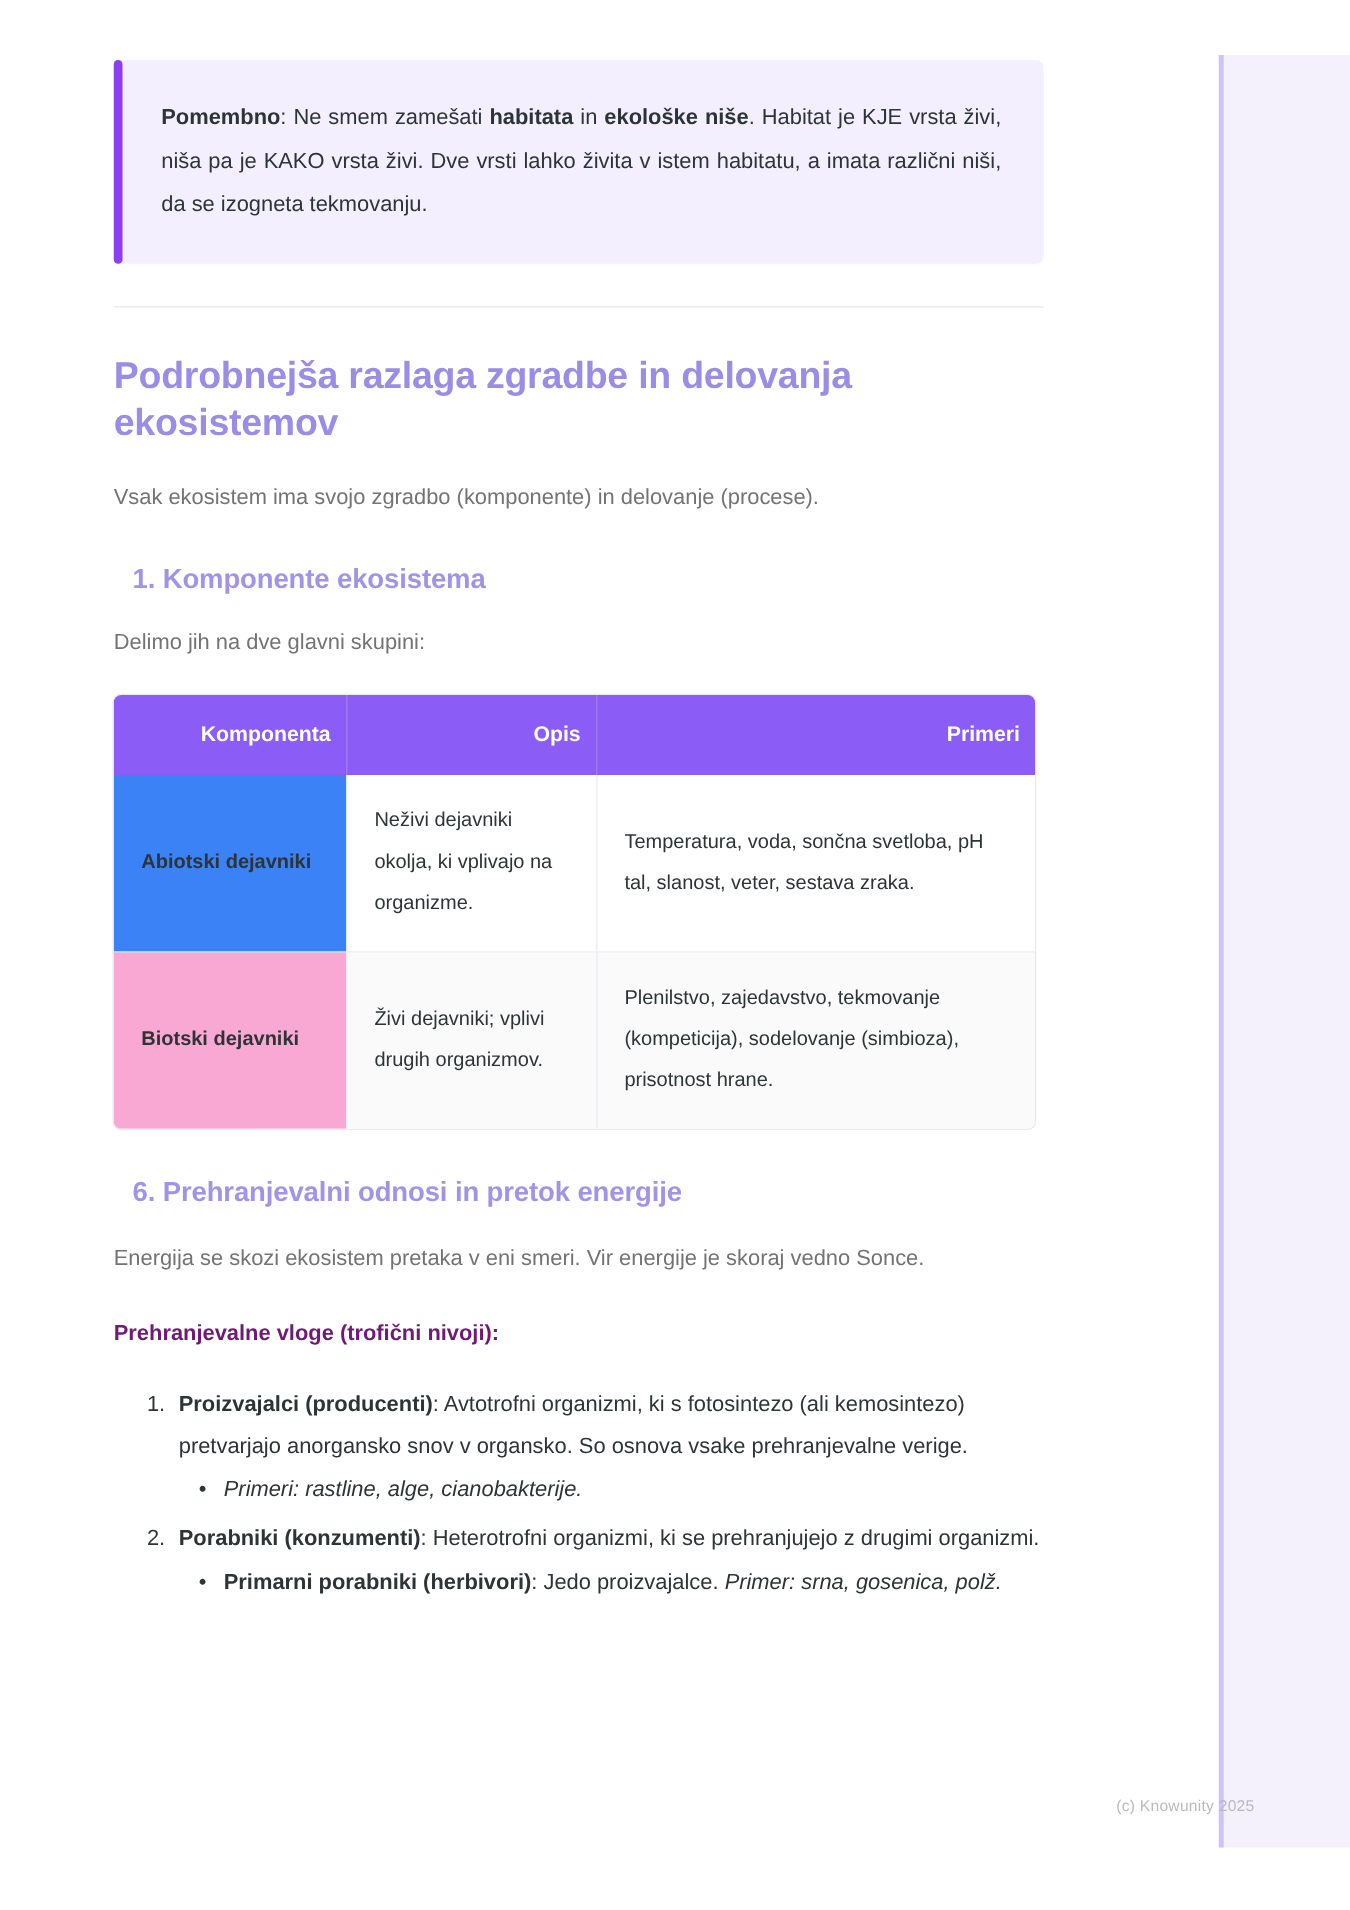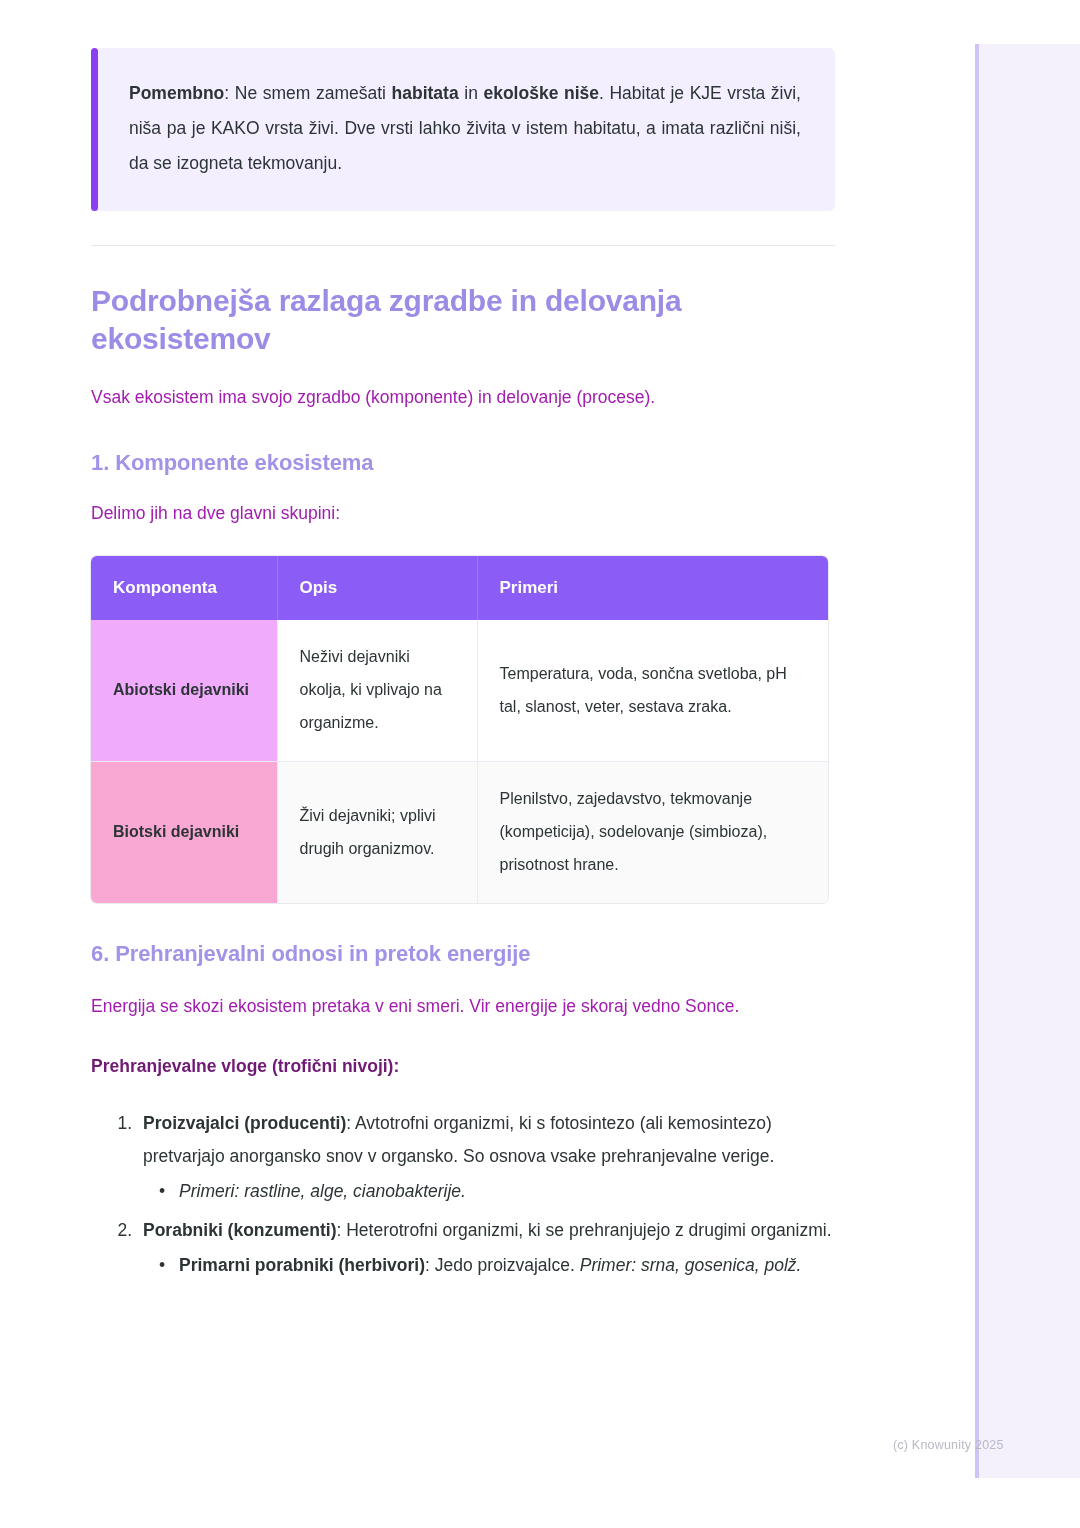--- a/index.html
+++ b/index.html
@@ -83,29 +83,29 @@
     font-weight: 700;
     color: #9b8ce6;
     margin: 36px 0 0 0;
     letter-spacing: -0.2px;
   }
   h3.sub-title {
     font-size: 22px;
     line-height: 30px;
     font-weight: 700;
     color: #a293e8;
-    margin: 36px 0 0 0;
+    margin: 36px 0 0 15px;
     letter-spacing: -0.1px;
   }
 
   p.body {
     font-size: 17.5px;
     line-height: 30px;
     margin: 22px 0 0 0;
-    color: #a21caf;
+    color: #737373;
     text-align: justify;
   }
   p.body.lead { margin-top: 24px; }
   p.body.tight { margin-top: 20px; }
   p.bold-lead {
     font-size: 17.5px;
     line-height: 30px;
     font-weight: 700;
     margin: 30px 0 0 0;
     color: #701a75;
@@ -120,39 +120,39 @@
     border-radius: 6px;
     overflow: hidden;
     box-shadow: 0 0 0 1px #e9e9ee;
     table-layout: fixed;
   }
   table.comp-table thead th {
     background: #8b5cf6;
     color: #ffffff;
     font-weight: 700;
     font-size: 17px;
-    text-align: left;
-    padding: 22px 22px;
+    text-align: right;
+    padding: 22px 12px;
     border-right: 1px solid #9f78f8;
     vertical-align: middle;
   }
   table.comp-table thead th:last-child { border-right: 0; }
   table.comp-table td {
     padding: 20px 22px 22px 22px;
     vertical-align: middle;
     line-height: 33px;
     border-right: 1px solid #eceaf2;
     border-bottom: 1px solid #eceaf2;
     color: #2d3436;
   }
   table.comp-table td:last-child { border-right: 0; }
   table.comp-table tbody tr:last-child td { border-bottom: 0; }
   table.comp-table td.c-name {
     font-weight: 700;
-    background: #f0abfc;
+    background: #3b82f6;
   }
   table.comp-table tbody tr.alt td { background: #fafafb; }
   table.comp-table tbody tr.alt td.c-name { background: #f9a8d4; }
   col.col-a { width: 186px; }
   col.col-b { width: 200px; }
   col.col-c { width: 351px; }
 
   
   ol.troph {
     margin: 26px 0 0 0;

